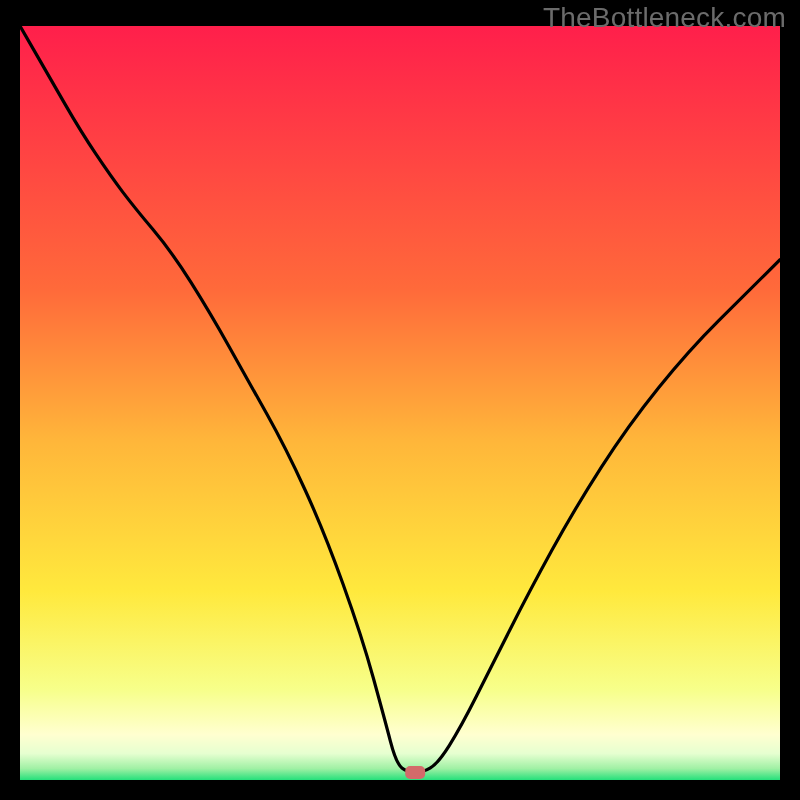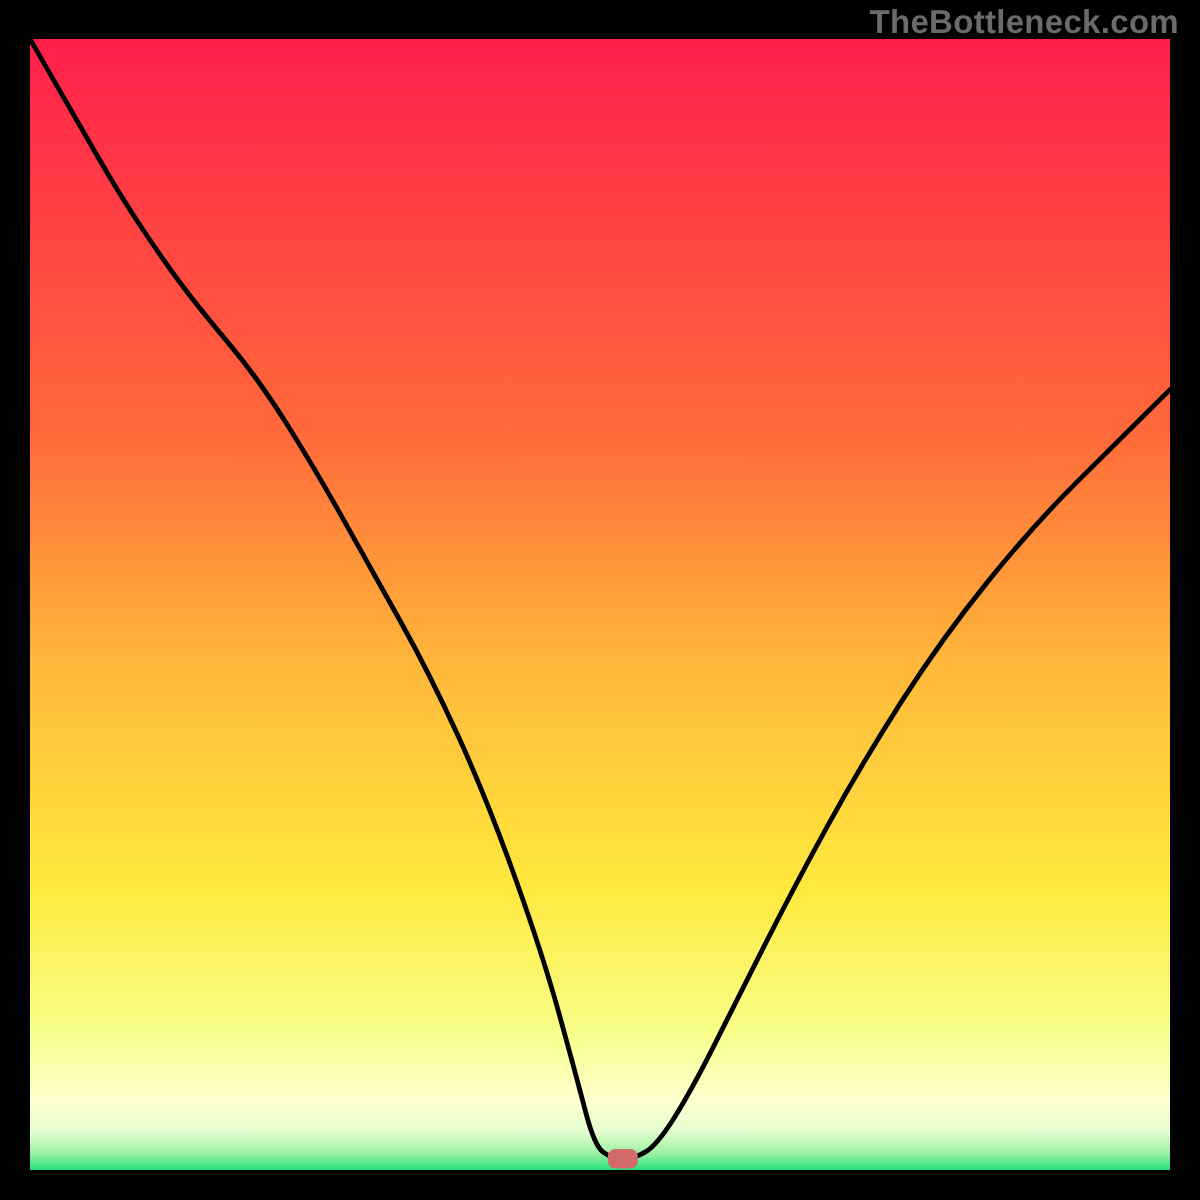--- a/index.html
+++ b/index.html
@@ -15,22 +15,22 @@
     position: relative;
     width: 800px;
     height: 800px;
     background: #000;
   }
   .watermark {
     position: absolute;
     top: 2px;
     right: 14px;
     color: #6b6b6b;
-    font-size: 22px;
-    font-weight: 700;
+    font-size: 28px;
+    font-weight: 400;
     letter-spacing: 0.2px;
     z-index: 5;
   }
   .plot {
     position: absolute;
     left: 20px;
     top: 26px;
     width: 760px;
     height: 754px;
     overflow: hidden;

